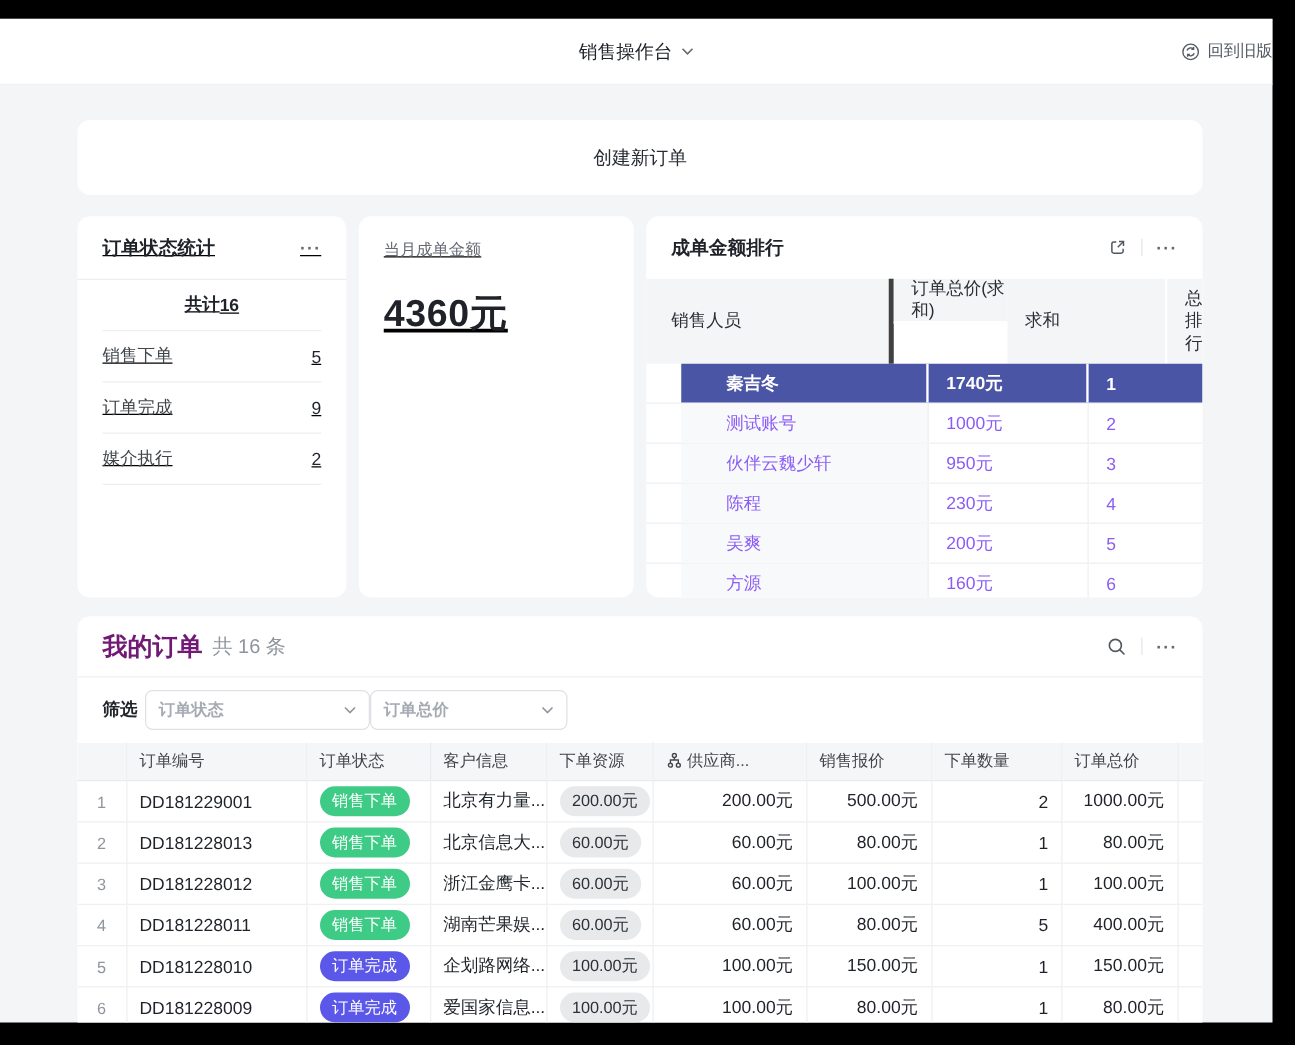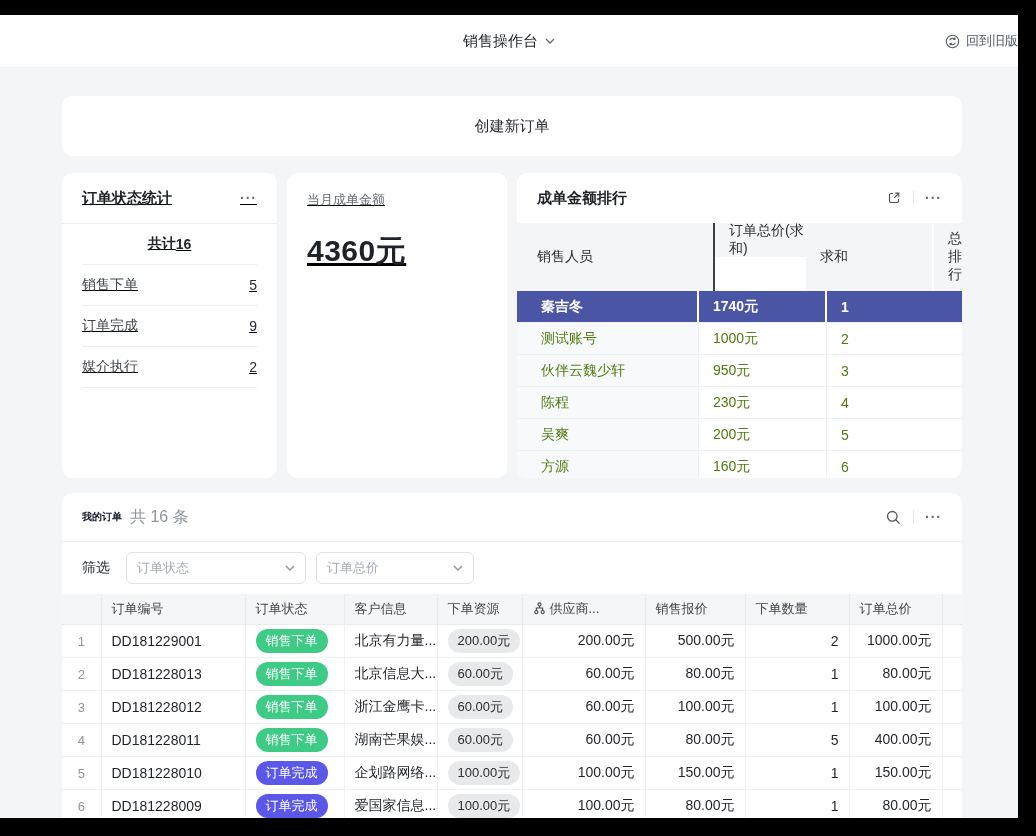--- a/index.html
+++ b/index.html
@@ -36,43 +36,43 @@
   .status-row{margin:0 20px;height:40px;display:flex;align-items:center;justify-content:space-between;
               border-bottom:1px solid #eceef0;font-size:14px;color:#41464b;}
   .status-row .sv{color:#1f2329;}
   .status-row.bold{font-weight:700;color:#1f2329;justify-content:center;}
 
   .amount-label{font-size:13px;color:#646a73;}
   .amount-value{margin-top:22px;font-size:30px;font-weight:700;color:#1f2329;letter-spacing:.5px;}
 
   
   .rank-head{display:flex;height:68px;font-size:14px;color:#2b2f36;}
-  .rh-person{width:198px;background:#f4f5f6;display:flex;align-items:center;padding-left:20px;box-sizing:border-box;border-right:2px solid #404040;}
+  .rh-person{width:198px;background:#f4f5f6;display:flex;align-items:center;padding-left:20px;box-sizing:border-box;border-right:4px solid #404040;}
   .rh-right{flex:1;display:flex;}
   .rh-group{height:34px;background:#f4f5f6;display:flex;align-items:center;padding-left:14px;border-bottom:2px solid #fff;}
   .rh-sub{flex:1;display:flex;}
   .rh-sub .rh-sum{width:128px;background:#f4f5f6;display:flex;align-items:center;padding-left:14px;box-sizing:border-box;border-right:2px solid #fff;}
   .rh-sub .rh-rank{flex:1;background:#f4f5f6;display:flex;align-items:center;padding-left:14px;}
-  .rank-row{display:flex;height:31px;border-bottom:1px solid #eef0f2;font-size:14px;color:#4d7c0f;cursor:default;}
+  .rank-row{display:flex;height:31px;border-bottom:1px solid #eef0f2;font-size:14px;color:#8b5cf6;cursor:default;}
   .rank-row>div{display:flex;align-items:center;box-sizing:border-box;}
-  .rc-name{width:182px;background:#f8f9fa;padding-left:24px;border-right:1px solid #eef0f2;}
+  .rc-name{width:198px;background:#f8f9fa;padding-left:36px;border-right:1px solid #eef0f2;margin-left:28px;}
   .rc-sum{width:128px;padding-left:14px;border-right:1px solid #eef0f2;}
   .rc-rank{flex:1;padding-left:14px;}
   .rank-row.hl{color:#fff;font-weight:700;}
   .rank-row.hl>div{border-right:2px solid #fff;}
   .rank-row.hl .rc-rank{border-right:none;}
 
   
   .orders-card{margin-top:15px;height:400px;overflow:hidden;}
   .orders-head{height:48px;display:flex;align-items:center;padding:0 20px;border-bottom:1px solid #eef0f2;}
-  .orders-title{font-size:10px;font-weight:700;color:#0f172a;}
+  .orders-title{font-size:20px;font-weight:700;color:#701a75;}
   .orders-count{margin-left:8px;font-size:16px;color:#8f959e;}
   .orders-actions{margin-left:auto;display:flex;align-items:center;gap:11px;}
 
-  .filter-row{height:52px;display:flex;align-items:center;padding:0 20px;gap:10px;}
+  .filter-row{height:52px;display:flex;align-items:center;padding:0 20px;font-weight:bold;}
   .filter-label{font-size:14px;color:#1f2329;margin-right:6px;}
   .select{height:32px;border:1px solid #dfe1e5;border-radius:6px;background:#fff;display:flex;align-items:center;
           justify-content:space-between;padding:0 10px;box-sizing:border-box;font-size:13px;color:#a6abb3;cursor:pointer;}
   .select.s1{width:180px;}
   .select.s2{width:158px;}
 
   table.orders{width:900px;border-collapse:collapse;table-layout:fixed;font-size:14px;color:#1f2329;}
   table.orders th{height:30px;background:#f5f6f7;font-weight:400;color:#41464b;font-size:13px;text-align:left;
                   padding:0 10px;border-right:1px solid #e9ebee;border-bottom:1px solid #e9ebee;overflow:hidden;white-space:nowrap;}
   table.orders th:last-child{border-right:none;}

